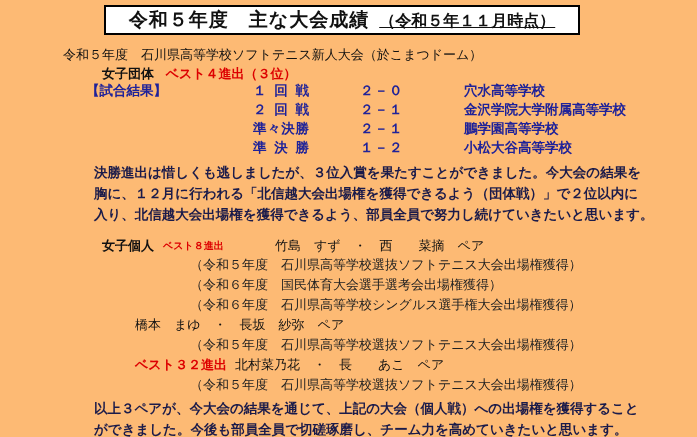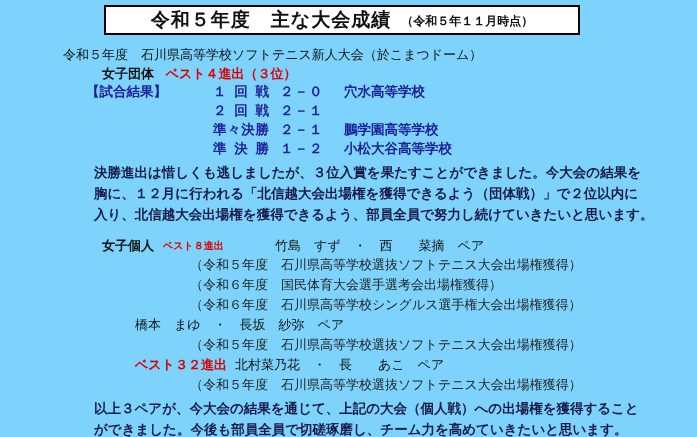--- a/index.html
+++ b/index.html
@@ -1,42 +1,42 @@
 <!DOCTYPE html>
 <html><head>
 <meta charset="utf-8">
 <style>
   * { margin:0; padding:0; box-sizing:border-box; }
   html,body { background:#fff; }
   .page {
     position:relative;
     width:697px; height:437px;
-    background:#7dd3fc;
+    background:#fdba74;
     font-family:"Liberation Sans", sans-serif;
     color:#111;
     overflow:hidden;
   }
   .title-box {
     margin:5px 0 0 104px;
     width:476px; height:30px;
     border:2px solid #000;
     display:flex; align-items:center; justify-content:center;
     gap:10px; background:#fff;
   }
   .title-main { font-size:19px; font-weight:bold; letter-spacing:1px; white-space:nowrap; }
-  .title-note { font-size:12px; font-weight:bold; white-space:nowrap; padding-top:3px; }
+  .title-note { font-size:16px; font-weight:bold; white-space:nowrap; padding-top:3px;text-decoration:underline; }
 
   .line { white-space:nowrap; font-size:13px; }
   .heading-line { margin:11px 0 0 63px; height:17px; color:#111; font-weight:500; }
   .team-line { margin:2px 0 0 102px; height:17px; }
   .team-label { font-weight:bold; color:#111; margin-right:8px; }
   .red { color:#dd0000; font-weight:bold; }
 
   .match-block { margin-left:86px; }
-  .match-row { display:flex; height:19px; align-items:center; font-weight:bold; color:#1f2299; font-size:13.5px; }
+  .match-row { display:flex; height:19px; align-items:flex-start; font-weight:bold; color:#1f2299; font-size:13.5px;gap:40px; }
   .m-label { width:127px; white-space:nowrap; }
   .m-round { width:56px; text-align:justify; text-align-last:justify; margin-right:11px; }
   .m-score { width:64px; letter-spacing:1px; }
   .m-opp { white-space:nowrap; }
 
   .para { margin:4px 0 6px 94px; color:#1b1b4a; font-weight:bold; font-size:13.5px; }
   .para div { line-height:21px; white-space:nowrap; }
 
   .ind-section { margin-top:12px; }
   .ind-line { display:flex; margin-left:102px; height:18px; align-items:center; font-size:13px; }
@@ -71,20 +71,21 @@
     <div class="match-row">
       <span class="m-label">【試合結果】</span>
       <span class="m-round">１回戦</span>
       <span class="m-score">２－０</span>
       <span class="m-opp">穴水高等学校</span>
     </div>
     <div class="match-row">
       <span class="m-label"></span>
       <span class="m-round">２回戦</span>
       <span class="m-score">２－１</span>
+      <span class="m-opp">金沢学院大学附属高等学校</span>
     </div>
     <div class="match-row">
       <span class="m-label"></span>
       <span class="m-round">準々決勝</span>
       <span class="m-score">２－１</span>
       <span class="m-opp">鵬学園高等学校</span>
     </div>
     <div class="match-row">
       <span class="m-label"></span>
       <span class="m-round">準決勝</span>

